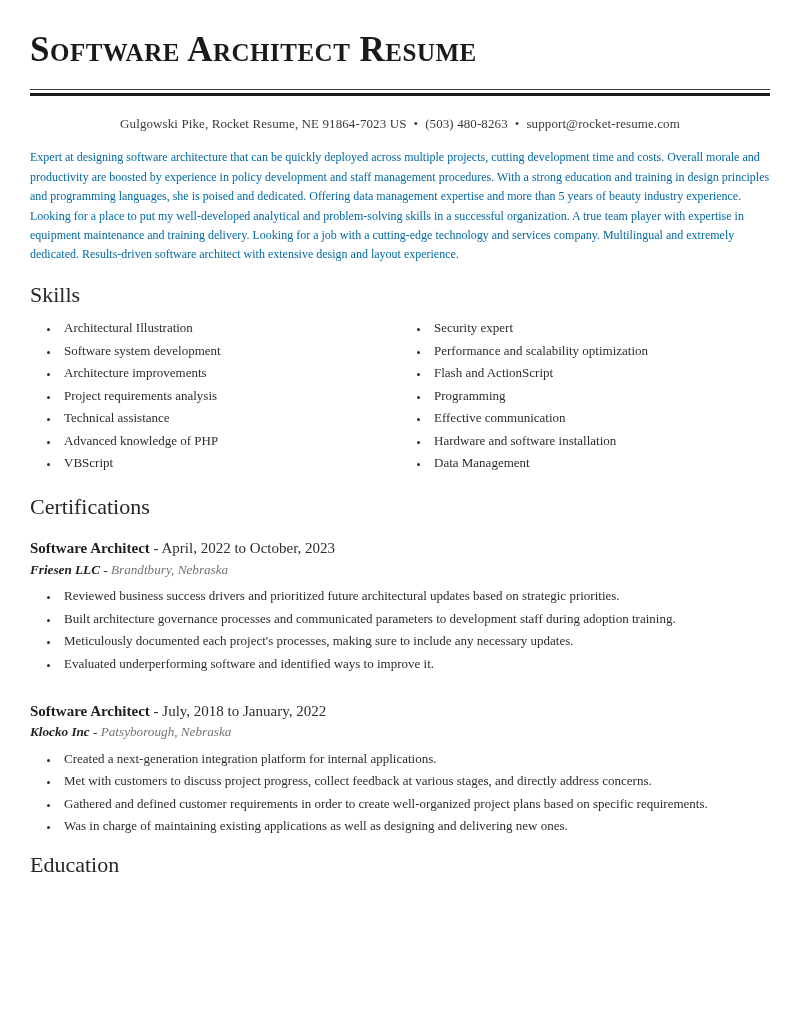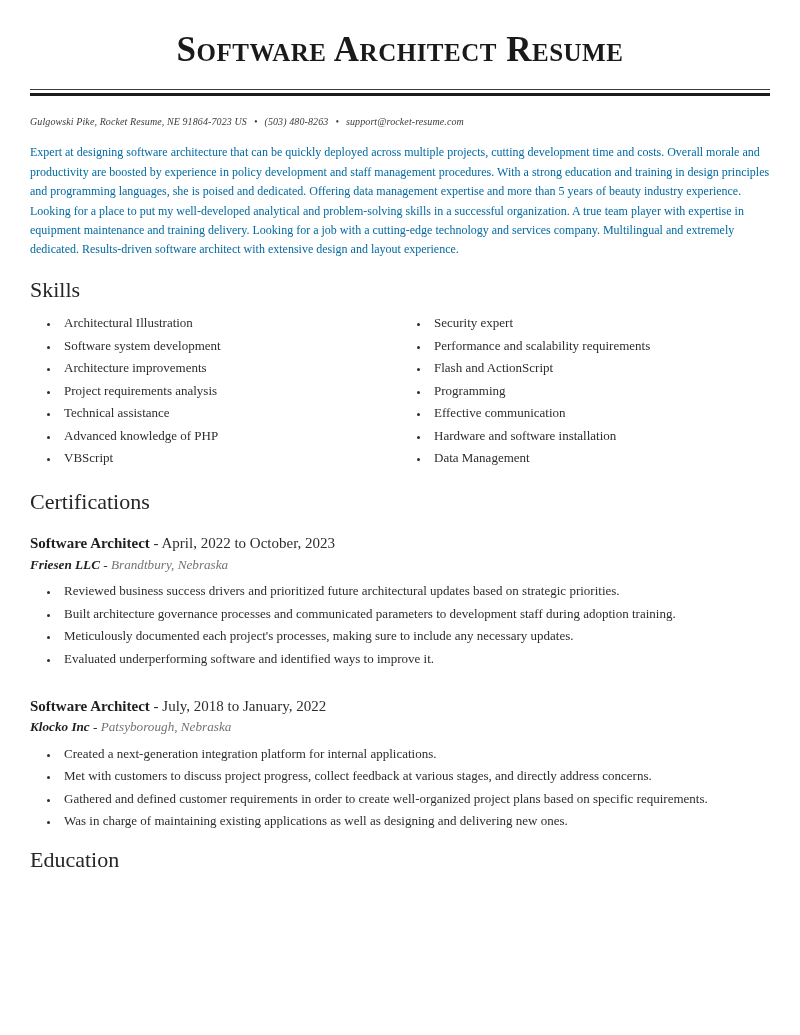--- a/index.html
+++ b/index.html
@@ -15,21 +15,20 @@
 
   .page {
     width: 800px;
     padding: 0 30px;
   }
 
   
   .resume-title {
     margin: 0;
     padding-top: 30px;
-    text-align: center;
     font-family: "Liberation Serif", "DejaVu Serif", serif;
     font-weight: bold;
     font-variant: small-caps;
     font-size: 35px;
     letter-spacing: 0.5px;
     color: #1a1a1a;
     line-height: 1.15;
   }
 
   .divider {
@@ -41,25 +40,25 @@
   .divider::after {
     content: "";
     position: absolute;
     left: 0; right: 0;
     top: 3px;
     height: 3px;
     background: #1c1c1c;
   }
 
   .contact-line {
-    font-size: 10px;
+    text-align: center;
+    font-size: 13px;
     color: #3b3b3b;
     margin-top: 19px;
     letter-spacing: 0.1px;
-    font-style: italic;
   }
   .contact-sep { padding: 0 7px; }
 
   
   .section { margin-top: 16px; }
   .section-heading {
     font-size: 22px;
     font-weight: normal;
     color: #262626;
     margin: 0 0 6px 0;
@@ -137,21 +136,21 @@
           <li>Architecture improvements</li>
           <li>Project requirements analysis</li>
           <li>Technical assistance</li>
           <li>Advanced knowledge of PHP</li>
           <li>VBScript</li>
         </ul>
       </div>
       <div class="skill-col">
         <ul class="bullets">
           <li>Security expert</li>
-          <li>Performance and scalability requirements</li>
+          <li>Performance and scalability optimization</li>
           <li>Flash and ActionScript</li>
           <li>Programming</li>
           <li>Effective communication</li>
           <li>Hardware and software installation</li>
           <li>Data Management</li>
         </ul>
       </div>
     </div>
   </div>
 

